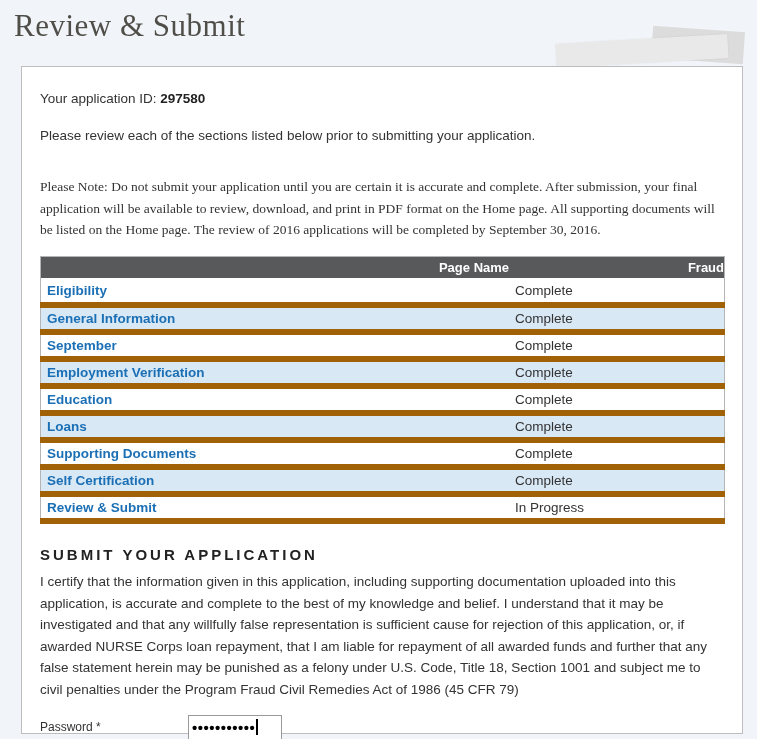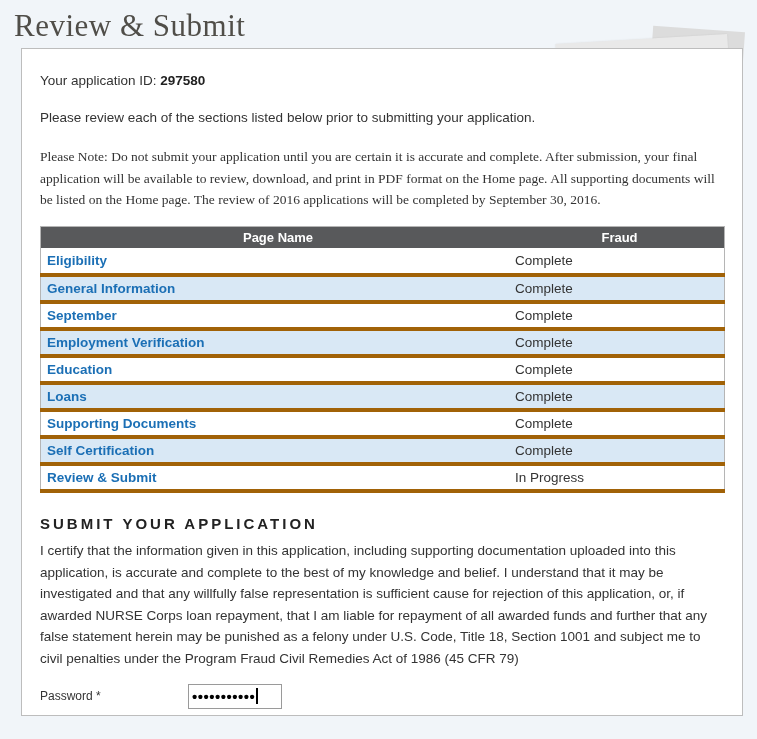--- a/index.html
+++ b/index.html
@@ -17,39 +17,39 @@
     font-family:"Liberation Serif", serif;
     font-weight:400; font-size:31px; color:#504e49;
     letter-spacing:0.5px;
   }
 
   .paper { position:absolute; z-index:0; }
   .paper-1 { left:556px; top:39px; width:172px; height:24px; background:#e9e9e9; transform:rotate(-3.4deg); box-shadow:0 0 2px rgba(0,0,0,0.08); }
   .paper-2 { left:652px; top:29px; width:92px; height:32px; background:#dcdcdc; transform:rotate(4deg); }
 
   .panel {
-    position:absolute; z-index:1; left:21px; top:48px;
+    position:absolute; z-index:1; left:21px; top:66px;
     width:722px; height:668px;
     background:#fff; border:1px solid #bdbdbd;
     padding:21px 18px 0 18px;
   }
 
   .para { font-size:13.5px; line-height:21.5px; color:#333; }
   .p-appid { margin-bottom:15px; }
   .p-appid b { color:#222; }
-  .p-review { margin-bottom:18px; }
+  .p-review { margin-bottom:30px; }
   .p-note { margin-bottom:15px;font-family:Liberation Serif, serif; }
 
   table.status-table { width:685px; border-collapse:collapse; border:1px solid #b5b5b5; }
   table.status-table th {
     background:#58595b; color:#fff; font-size:13px; font-weight:bold;
-    text-align:center; height:22px; padding:0 0 0 6px;
+    text-align:right; height:22px; padding:0 0 0 6px;
   }
   table.status-table th.col-status, table.status-table td.status-cell { width:31.5%; }
-  table.status-table td { height:27px; border-bottom:4px solid #a16207; font-size:13.5px; padding:0 0 0 6px; }
+  table.status-table td { height:27px; border-bottom:6px solid #a16207; font-size:13.5px; padding:0 0 0 6px; }
   table.status-table tr.alt td { background:#d9e8f5; }
   table.status-table a { color:#1b6fb5; font-weight:bold; text-decoration:none; }
   table.status-table td.status-cell { color:#333; }
 
   .submit-heading {
     margin-top:22px;
     font-size:15px; font-weight:bold; color:#222;
     letter-spacing:3px;
   }
   .p-cert { margin-top:8px; }

